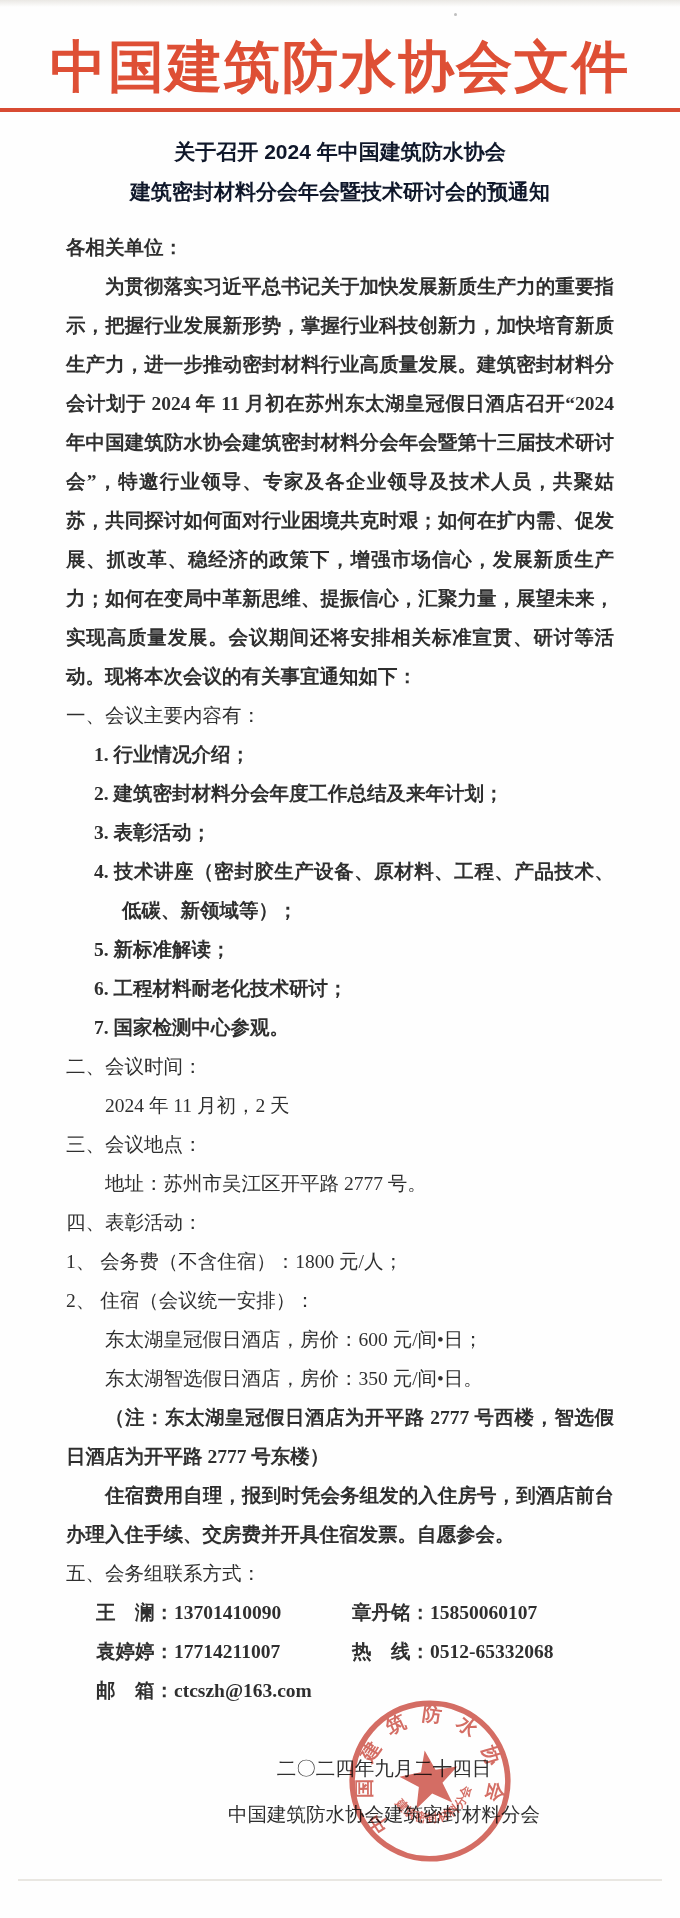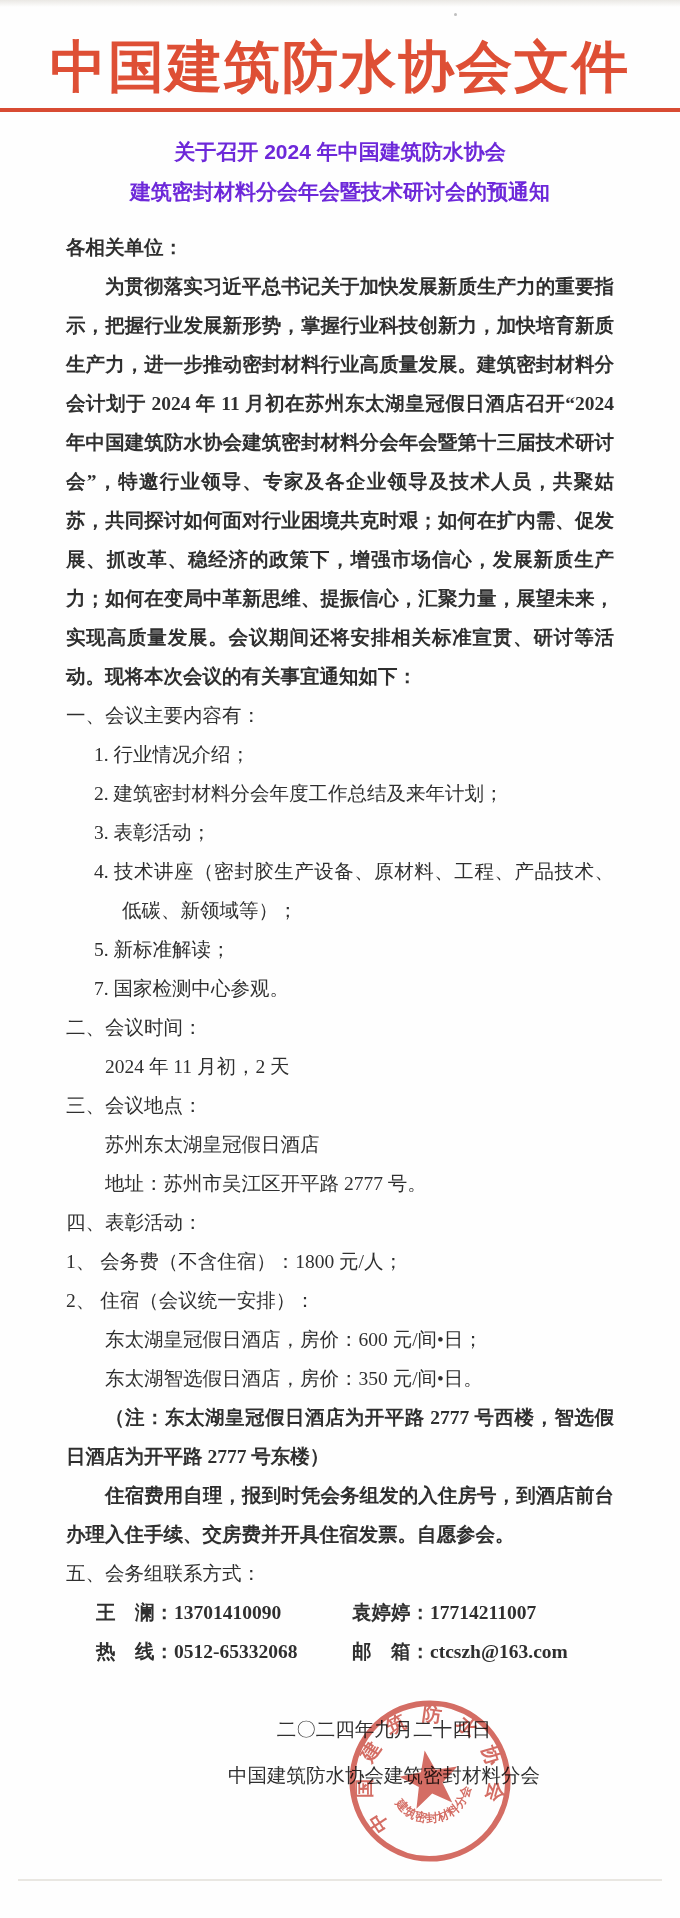--- a/index.html
+++ b/index.html
@@ -41,28 +41,28 @@
     margin:4px -26px 0 -26px;
   }
   
   .doc-title{
     margin-top:20px;
     text-align:center;
     font-family:"Liberation Sans","DejaVu Sans",sans-serif;
     font-weight:700;
     font-size:21px;
     line-height:40px;
-    color:#6d28d9;
+    color:#0f172a;
   }
   
   .bodytext{font-size:19.5px;line-height:39px;text-align:justify;}
   .salutation{margin:16px 0 0 0;font-weight:bold;}
   .para{margin:0;text-indent:2em;font-weight:bold;}
   .heading{margin:0;}
-  .agenda-item{margin:0 0 0 28px;padding-left:28px;text-indent:-28px;}
+  .agenda-item{margin:0 0 0 28px;padding-left:28px;text-indent:-28px;font-weight:bold;}
   .plain-indent{margin:0;padding-left:39px;}
   .fee-item{margin:0;padding-left:34px;text-indent:-34px;}
   .contact-grid{
     display:grid;
     grid-template-columns:256px auto;
     margin-left:30px;
     font-weight:bold;
   }
   .contact-cell{line-height:39px;}
   
@@ -109,40 +109,41 @@
     <div class="bodytext">
       <p class="salutation">各相关单位：</p>
       <p class="para">为贯彻落实习近平总书记关于加快发展新质生产力的重要指示，把握行业发展新形势，掌握行业科技创新力，加快培育新质生产力，进一步推动密封材料行业高质量发展。建筑密封材料分会计划于 2024 年 11 月初在苏州东太湖皇冠假日酒店召开“2024 年中国建筑防水协会建筑密封材料分会年会暨第十三届技术研讨会”，特邀行业领导、专家及各企业领导及技术人员，共聚姑苏，共同探讨如何面对行业困境共克时艰；如何在扩内需、促发展、抓改革、稳经济的政策下，增强市场信心，发展新质生产力；如何在变局中革新思维、提振信心，汇聚力量，展望未来，实现高质量发展。会议期间还将安排相关标准宣贯、研讨等活动。现将本次会议的有关事宜通知如下：</p>
 
       <p class="heading">一、会议主要内容有：</p>
       <p class="agenda-item">1. 行业情况介绍；</p>
       <p class="agenda-item">2. 建筑密封材料分会年度工作总结及来年计划；</p>
       <p class="agenda-item">3. 表彰活动；</p>
       <p class="agenda-item">4. 技术讲座（密封胶生产设备、原材料、工程、产品技术、低碳、新领域等）；</p>
       <p class="agenda-item">5. 新标准解读；</p>
+      <p class="agenda-item">6. 工程材料耐老化技术研讨；</p>
       <p class="agenda-item">7. 国家检测中心参观。</p>
 
       <p class="heading">二、会议时间：</p>
       <p class="plain-indent">2024 年 11 月初，2 天</p>
 
       <p class="heading">三、会议地点：</p>
-      <p class="plain-indent">苏州东太湖皇冠假日酒店</p>
       <p class="plain-indent">地址：苏州市吴江区开平路 2777 号。</p>
 
       <p class="heading">四、表彰活动：</p>
       <p class="fee-item">1、 会务费（不含住宿）：1800 元/人；</p>
       <p class="fee-item">2、 住宿（会议统一安排）：</p>
       <p class="plain-indent">东太湖皇冠假日酒店，房价：600 元/间•日；</p>
       <p class="plain-indent">东太湖智选假日酒店，房价：350 元/间•日。</p>
       <p class="para">（注：东太湖皇冠假日酒店为开平路 2777 号西楼，智选假日酒店为开平路 2777 号东楼）</p>
       <p class="para">住宿费用自理，报到时凭会务组发的入住房号，到酒店前台办理入住手续、交房费并开具住宿发票。自愿参会。</p>
 
       <p class="heading">五、会务组联系方式：</p>
       <div class="contact-grid">
         <div class="contact-cell">王　澜：13701410090</div>
+        <div class="contact-cell">章丹铭：15850060107</div>
         <div class="contact-cell">袁婷婷：17714211007</div>
         <div class="contact-cell">热　线：0512-65332068</div>
         <div class="contact-cell">邮　箱：ctcszh@163.com</div>
         <div class="contact-cell"></div>
       </div>
 
       <div class="sign">
         <div>二〇二四年九月二十四日</div>
         <div>中国建筑防水协会建筑密封材料分会</div>
       </div>

